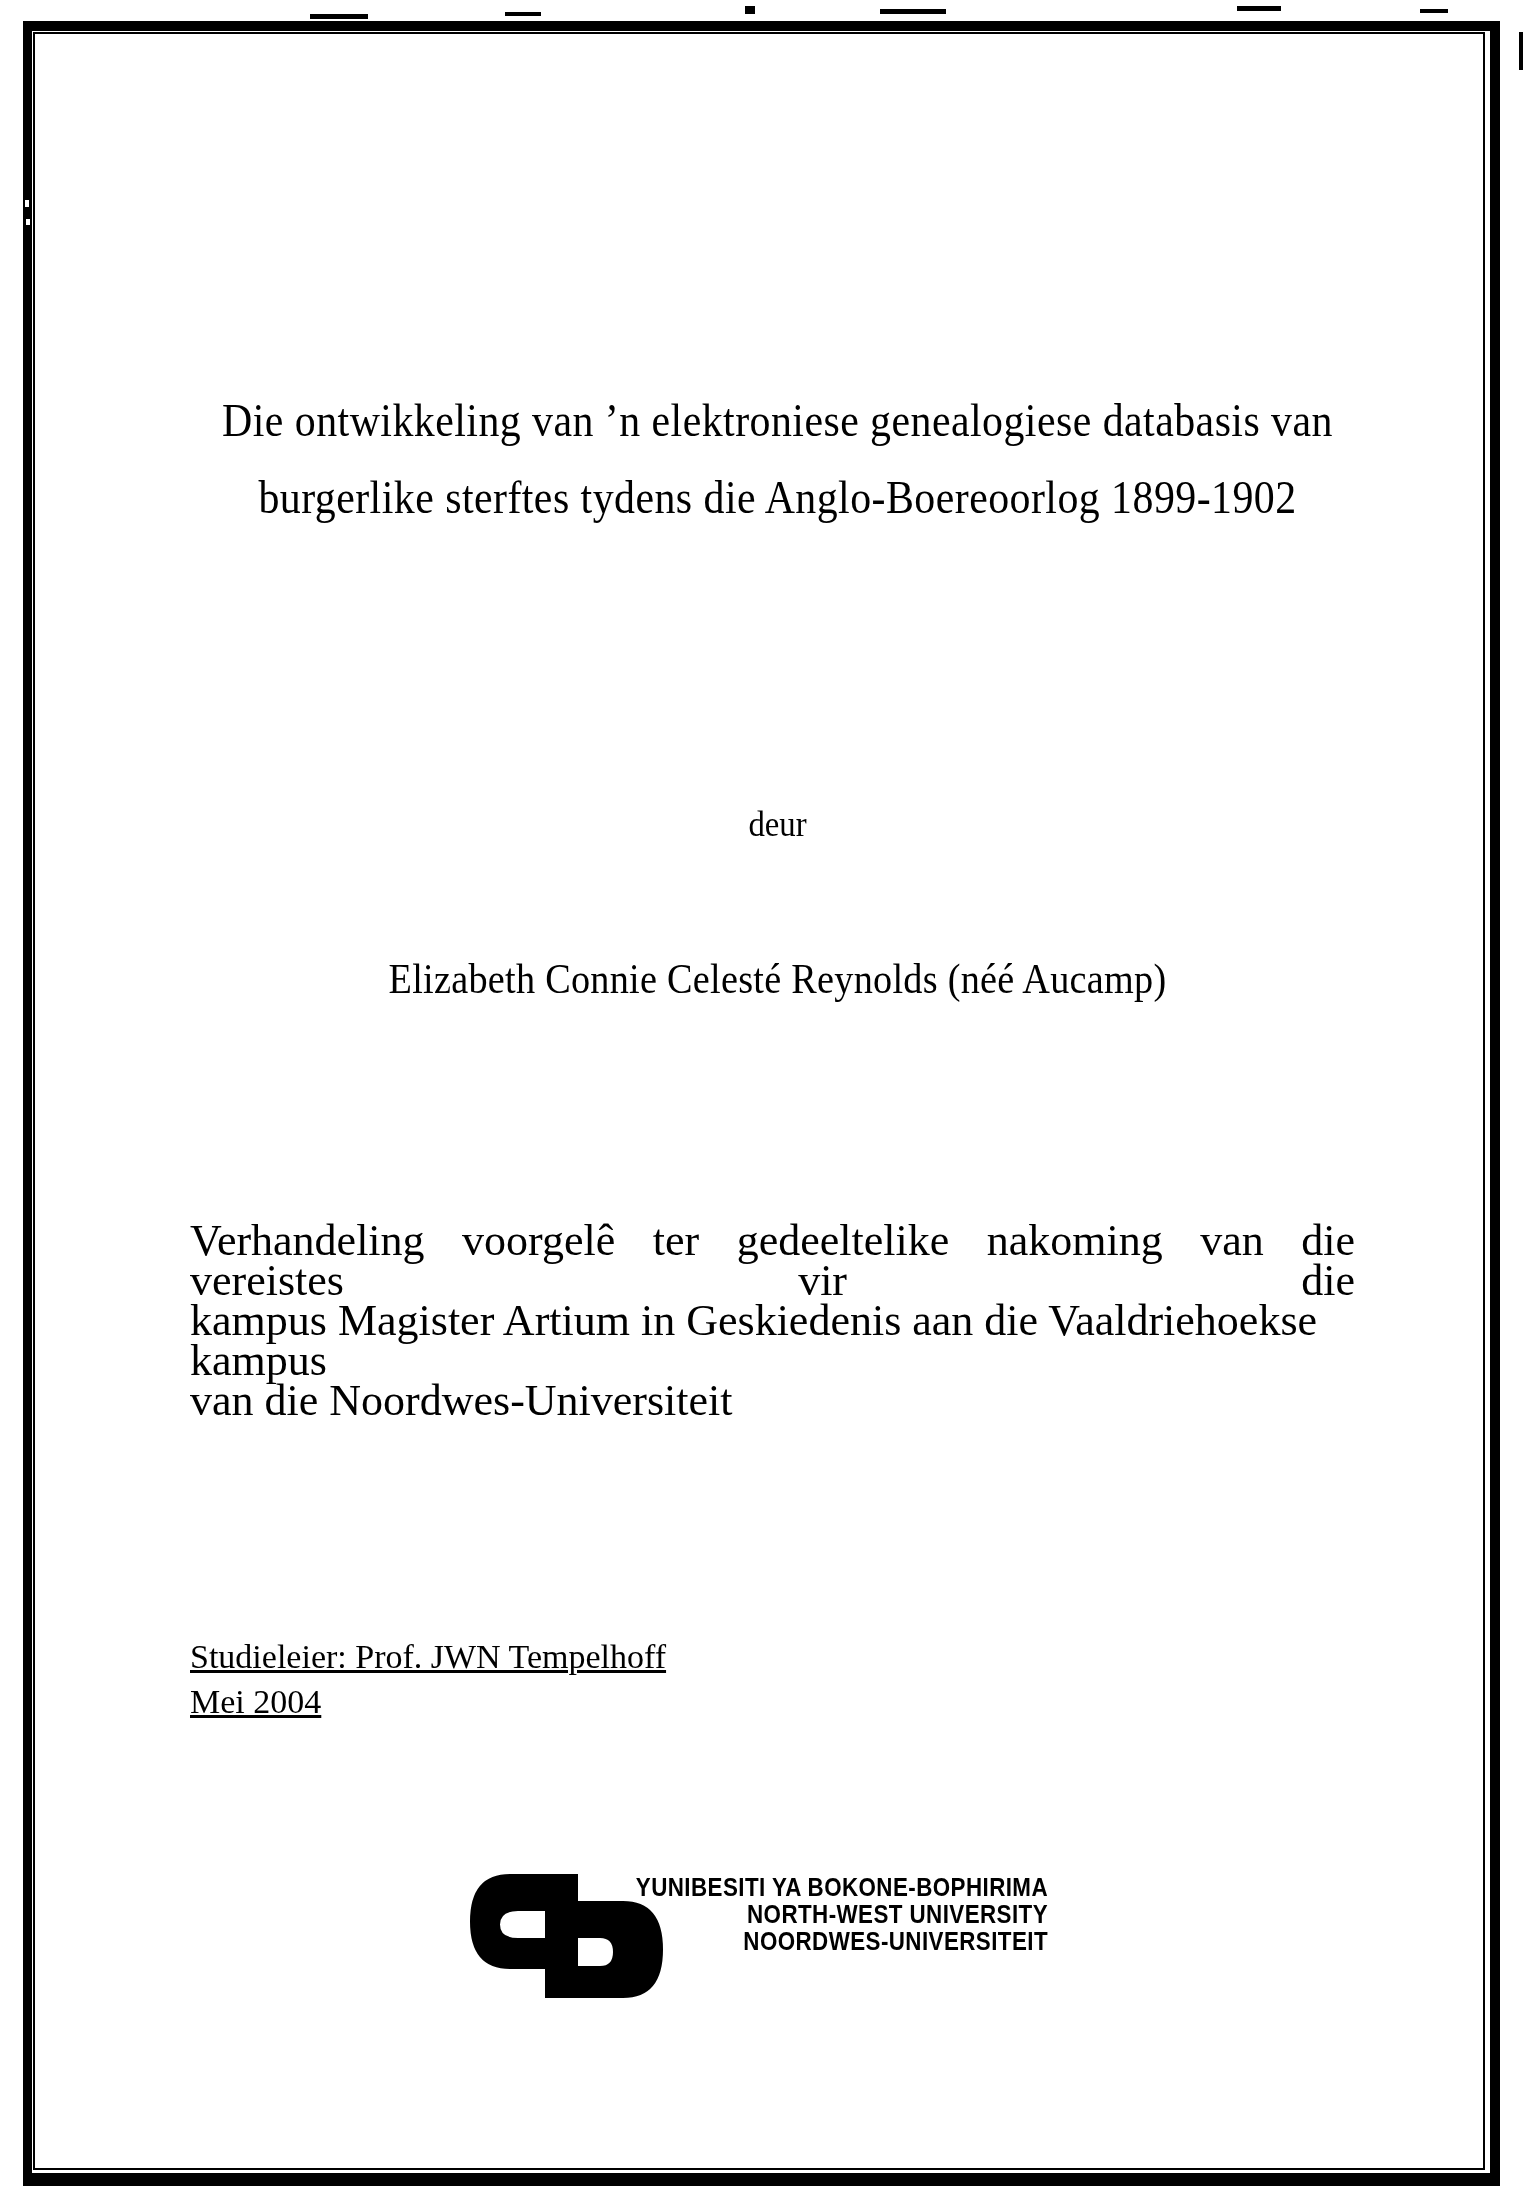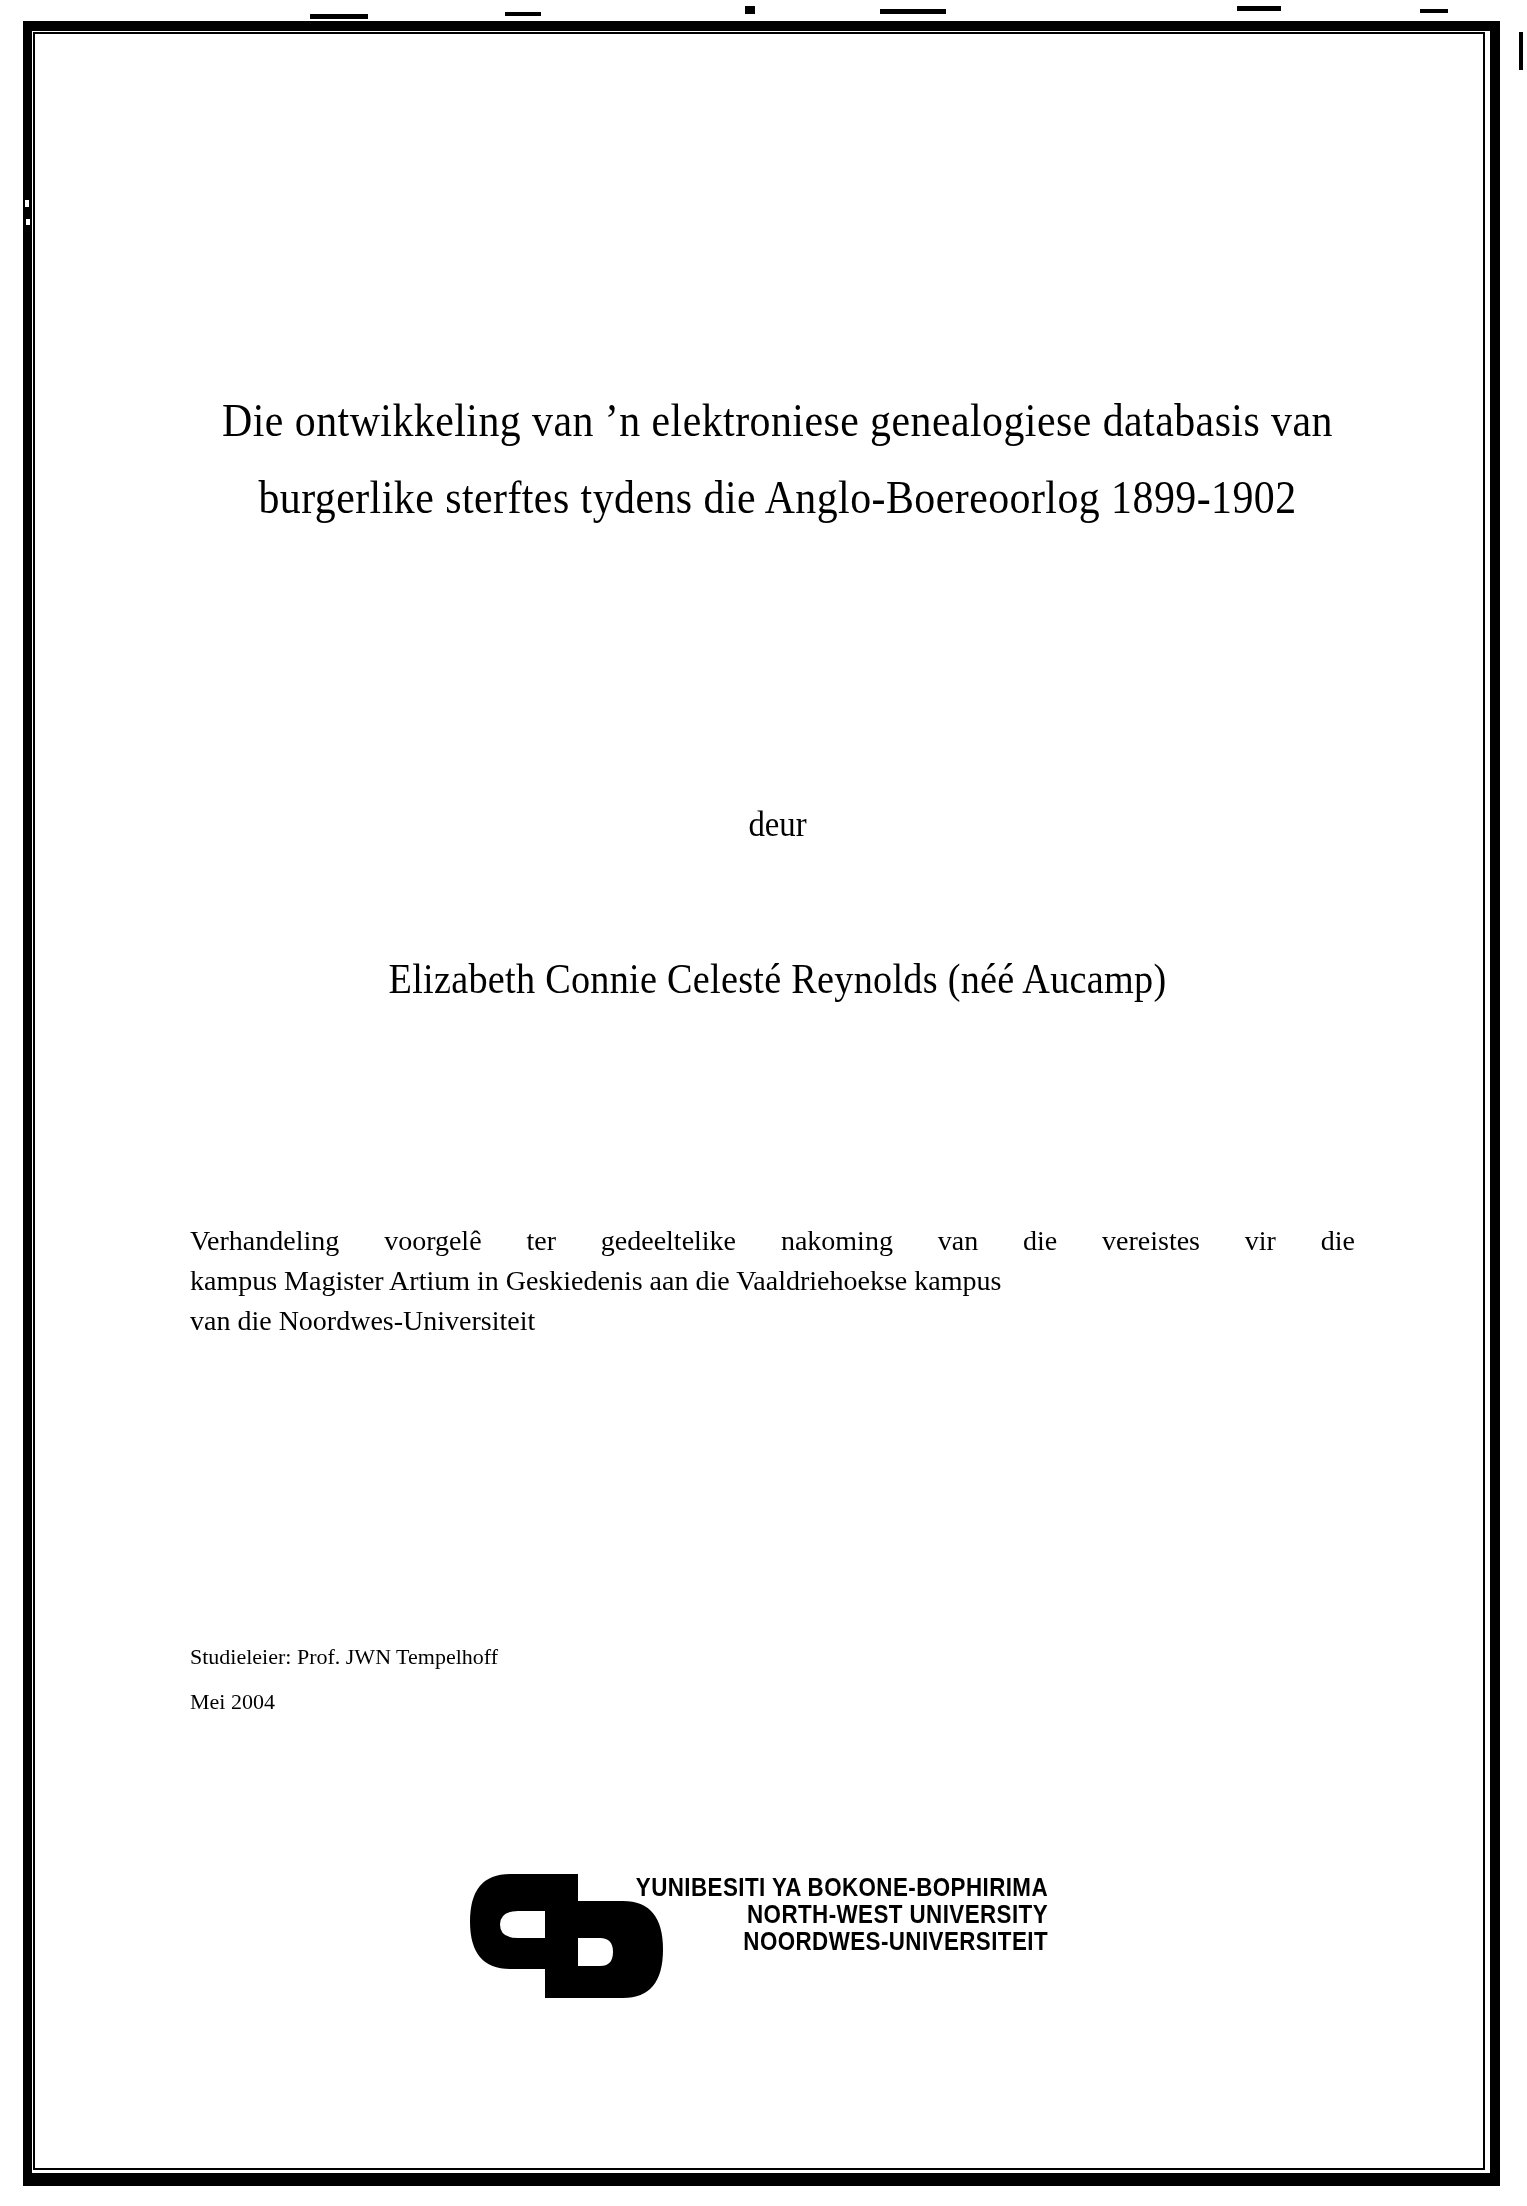--- a/index.html
+++ b/index.html
@@ -43,28 +43,28 @@
     font-size: 46px;
     line-height: 77px;
     letter-spacing: 0.5px;
   }
   .byline { top: 803px; font-size: 36px; line-height: 42px; }
   .author-line { top: 955px; font-size: 42px; line-height: 48px; letter-spacing: 0.3px; }
 
   .declaration {
     position: absolute; left: 190px; top: 1221px;
     width: 1165px;
-    font-size: 28px; line-height: 40px;
+    font-size: 44px; line-height: 40px;
   }
   .decl-line1 { text-align: justify; text-align-last: justify; }
   .decl-italic { }
 
   .supervisor-block {
     position: absolute; left: 190px; top: 1634px;
-    font-size: 22px; line-height: 45px;
+    font-size: 34px; line-height: 45px; text-decoration: underline;
   }
 
   
   .logo {
     position: absolute; left: 470px; top: 1874px;
     width: 578px; height: 130px;
   }
   .logo-mark { position: absolute; left: 0; top: 0; }
   .logo-text {
     position: absolute; right: 0; top: 0;

